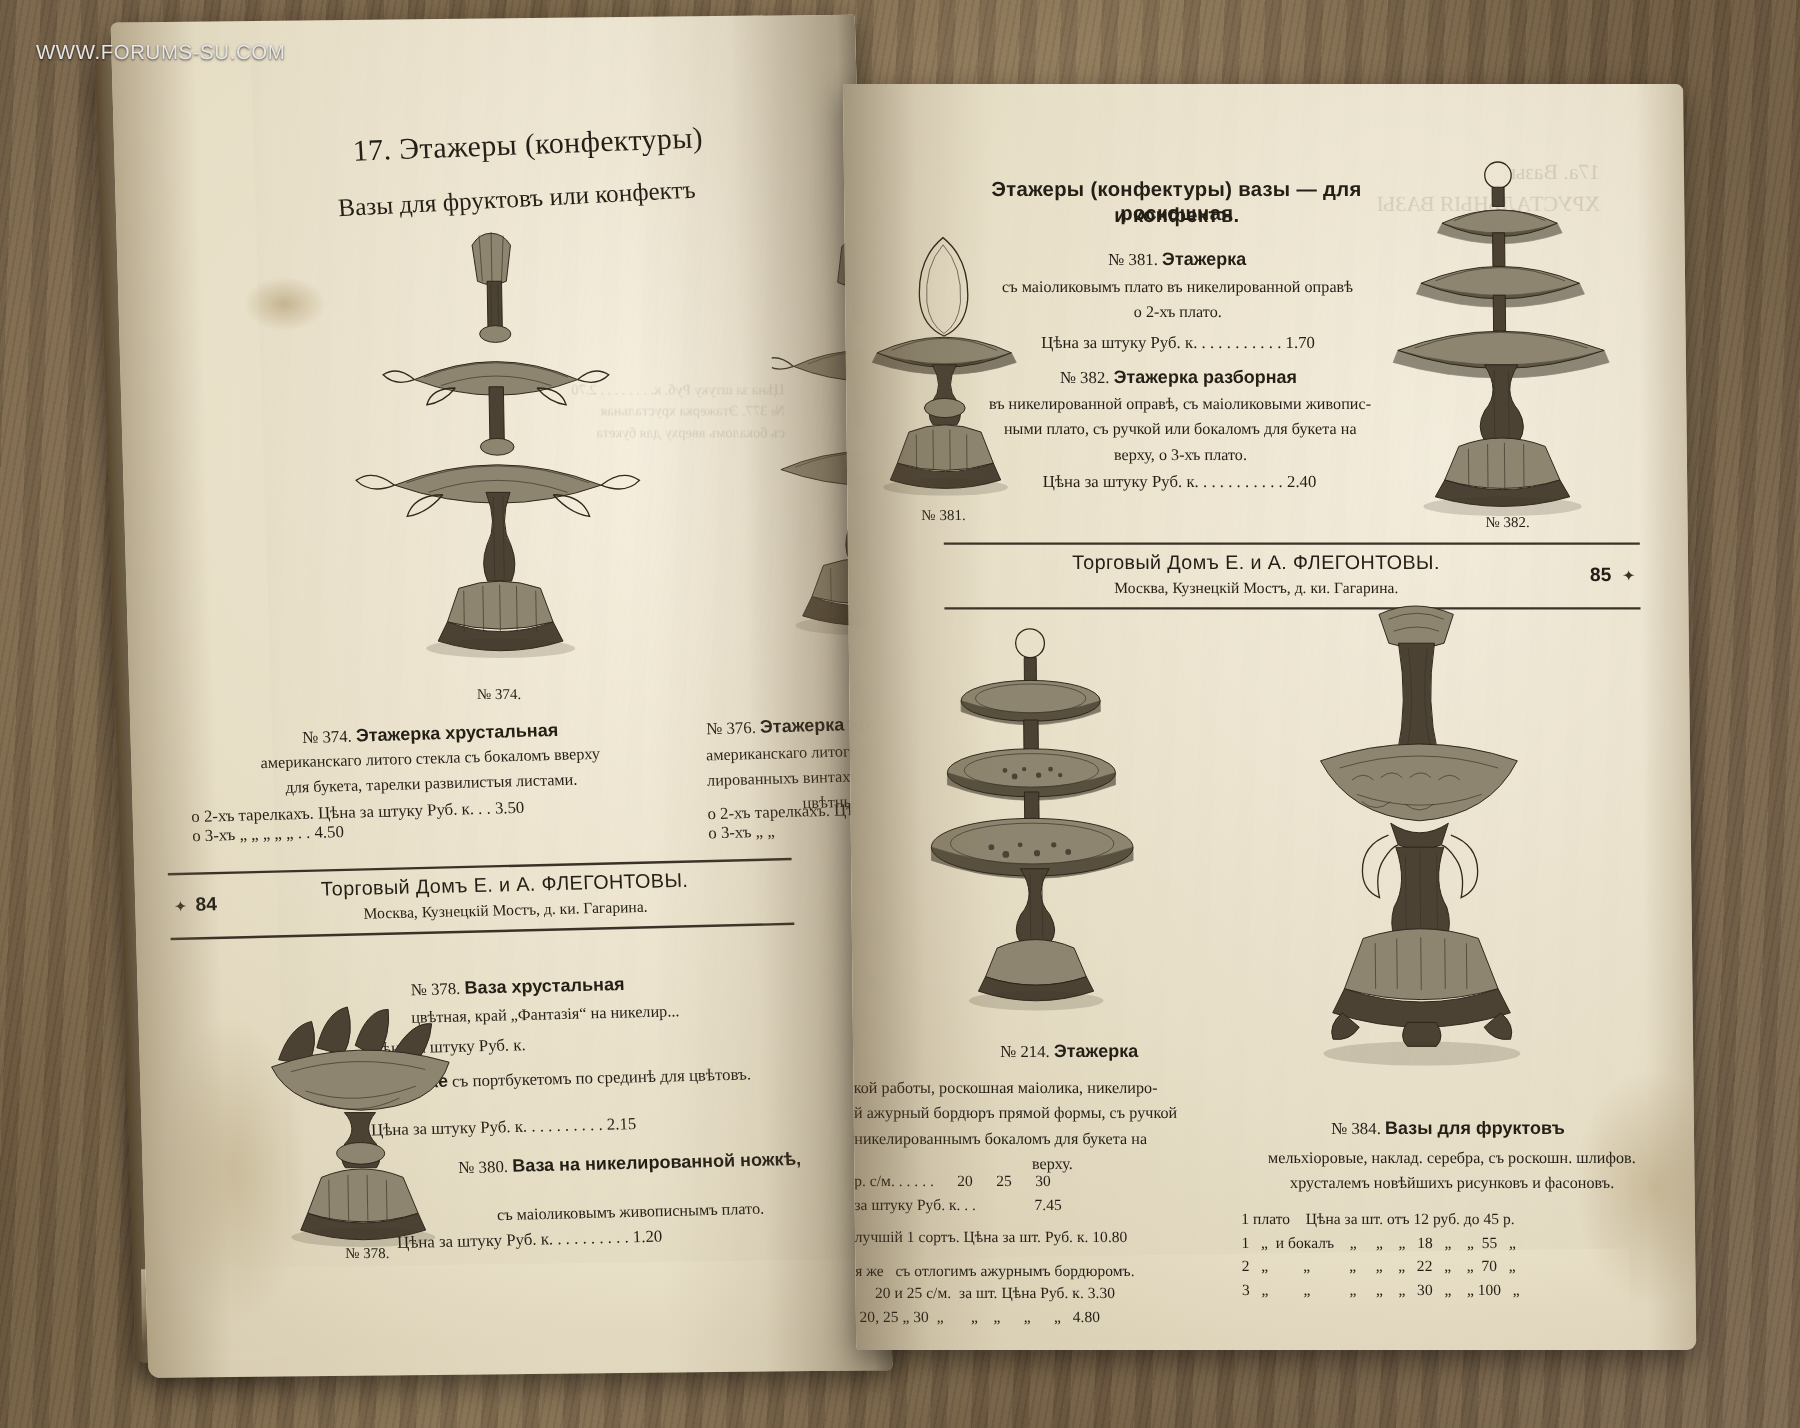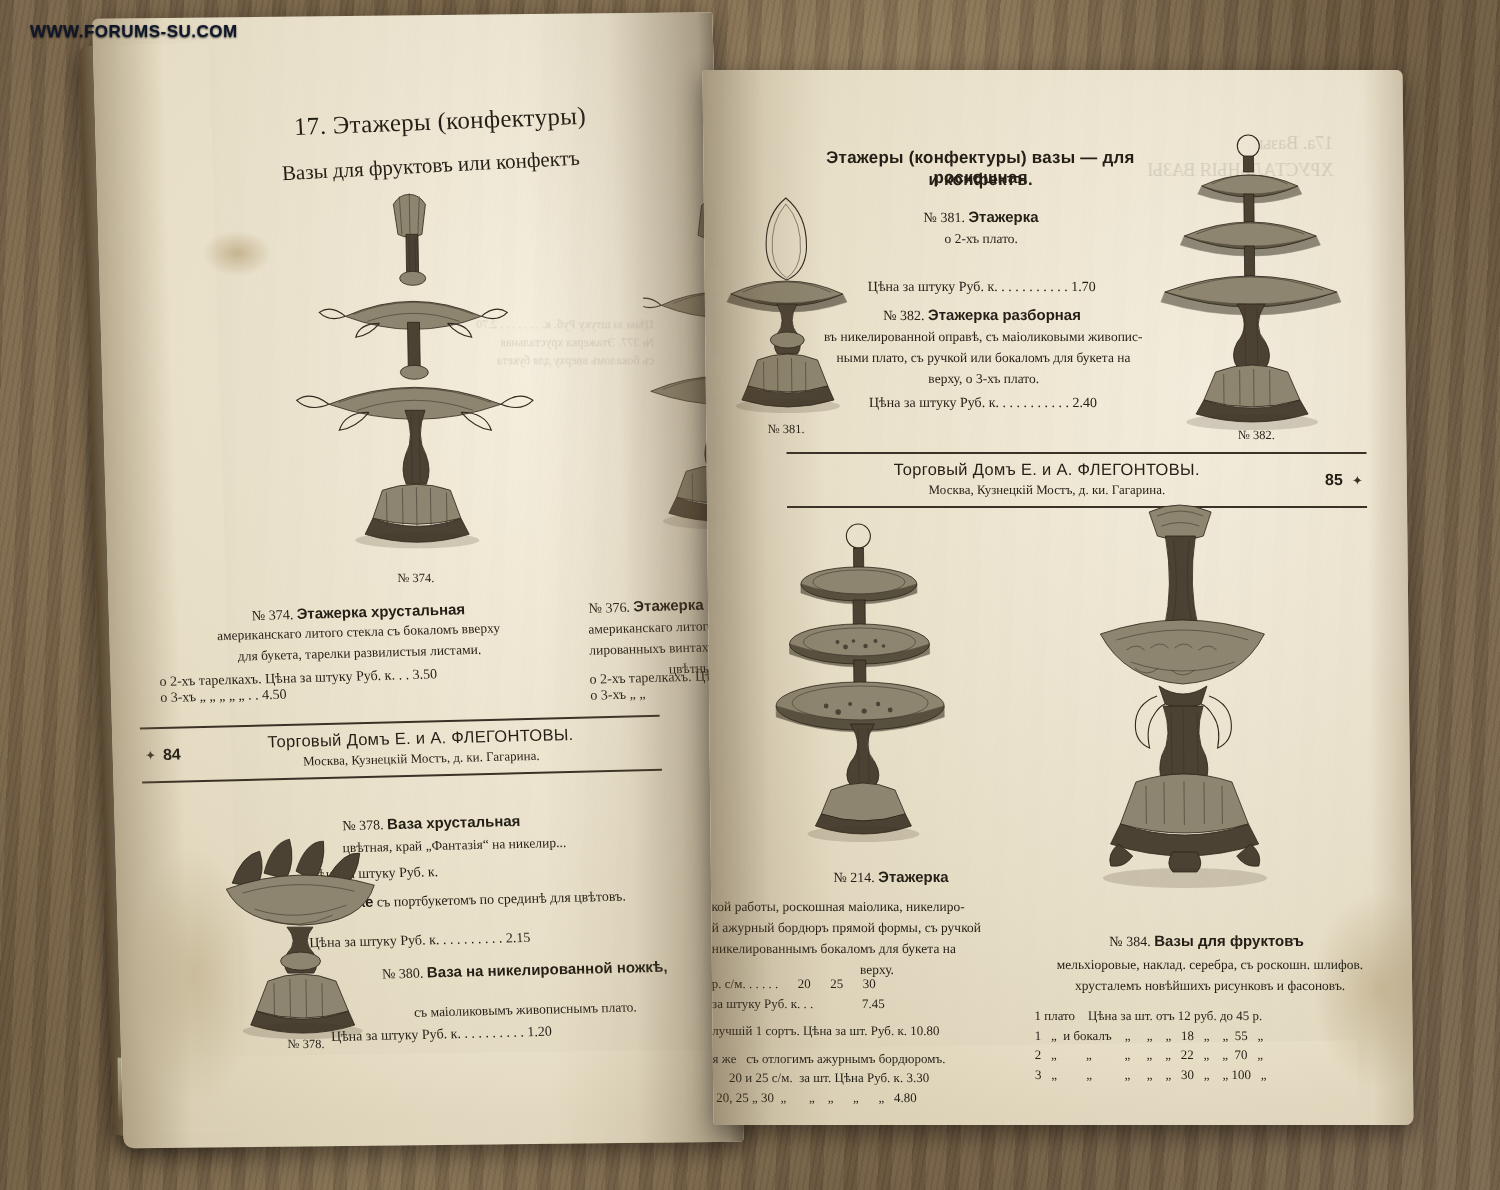--- a/index.html
+++ b/index.html
@@ -18,24 +18,24 @@
       repeating-linear-gradient(92deg, rgba(60,40,20,.15) 0px, rgba(60,40,20,.15) 14px, rgba(190,160,110,.10) 14px, rgba(190,160,110,.10) 34px),
       linear-gradient(115deg,#9c8261 0%, #8d7452 22%, #a98f6a 45%, #8b7252 68%, #a08769 100%);
   }
   #desk:after{
     content:"";position:absolute;inset:0;
     background:radial-gradient(ellipse at 45% 45%, rgba(255,255,255,.07) 0%, rgba(0,0,0,.22) 78%);
   }
 
   
   #watermark{
-    position:absolute;left:30px;top:22px;
+    position:absolute;left:30px;top:34px;
     font-family:"Liberation Sans", sans-serif;
-    font-size:17px;font-weight:bold;letter-spacing:.5px;
-    color:#0f172a;
+    font-size:17px;font-weight:normal;letter-spacing:.5px;
+    color:#e5e5e5;
     text-shadow:0 1px 2px rgba(0,0,0,.75);
     z-index:50;
   }
 
   
   #book{
     position:absolute;
     left:108px;top:-16px;width:1290px;height:1215px;
     z-index:10;
   }
@@ -350,20 +350,21 @@
     <div class="stain" style="left:600px;top:820px;width:130px;height:200px;background:radial-gradient(ellipse,rgba(150,124,76,.35),rgba(150,124,76,0) 70%);"></div>
 
     <div class="sect-title" style="position:absolute;left:90;left:92px;top:78px;width:370px;">Этажеры  (конфектуры) вазы — для роскошная</div>
     <div class="sect-title" style="position:absolute;left:92px;top:100px;width:370px;">и конфектъ.</div>
 
     <div class="item-no" style="position:absolute;left:92px;top:132px;width:370px;">
       <span>№ 381.</span>
       <b>Этажерка</b>
     </div>
     <div class="desc" style="position:absolute;left:92px;top:156px;width:370px;">
+      <div>съ маiоликовымъ плато въ никелированной оправѣ</div>
       <div>о 2-хъ плато.</div>
     </div>
     <div class="price" style="position:absolute;left:92px;top:204px;width:370px;">
       <div>Цѣна за штуку Руб. к. . . . . . . . . . . 1.70</div>
     </div>
 
     <div class="item-no" style="position:absolute;left:92px;top:230px;width:370px;">
       <span>№ 382.</span>
       <b>Этажерка разборная</b>
     </div>

